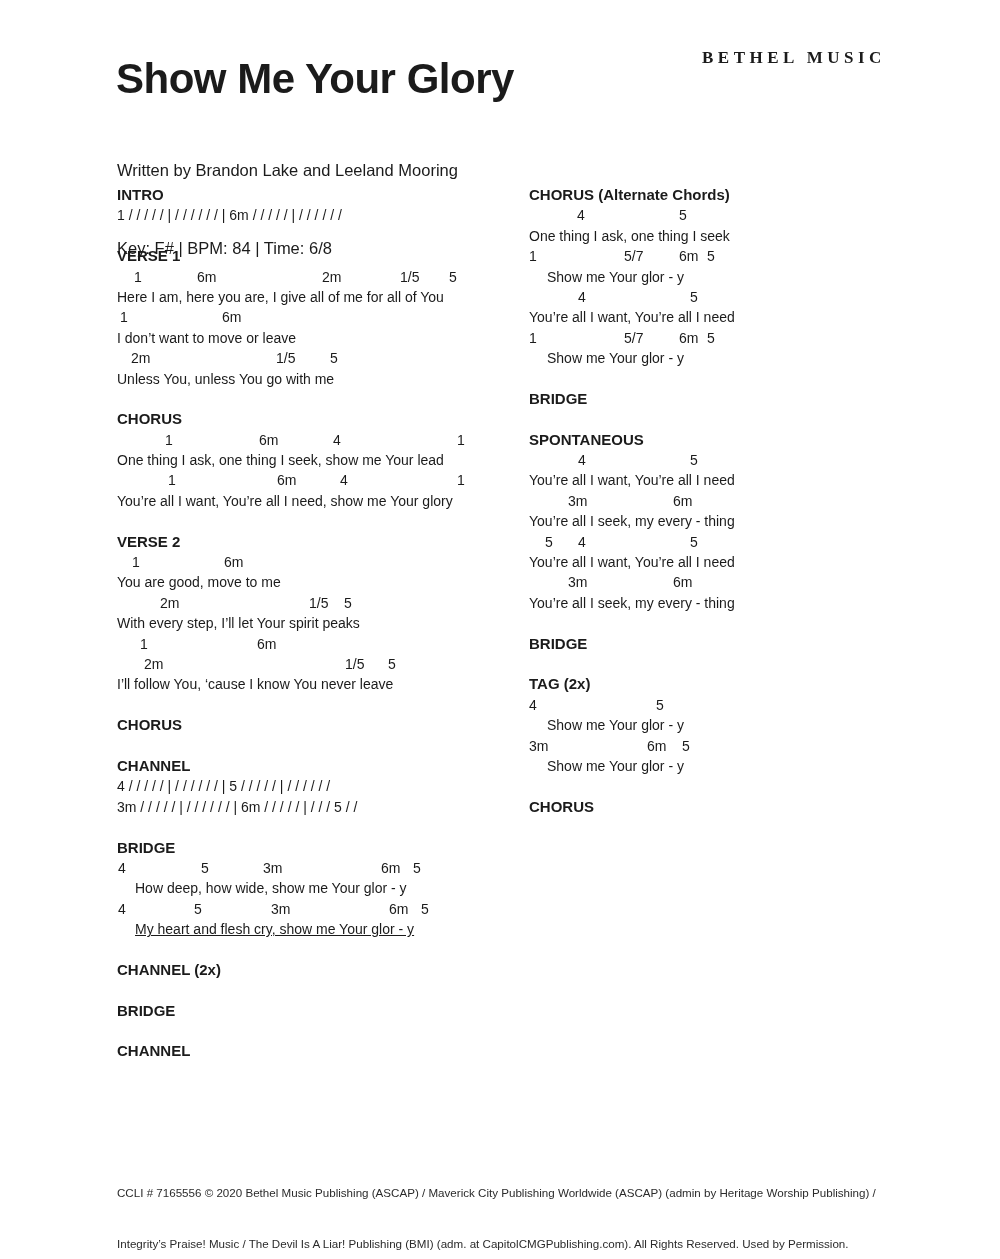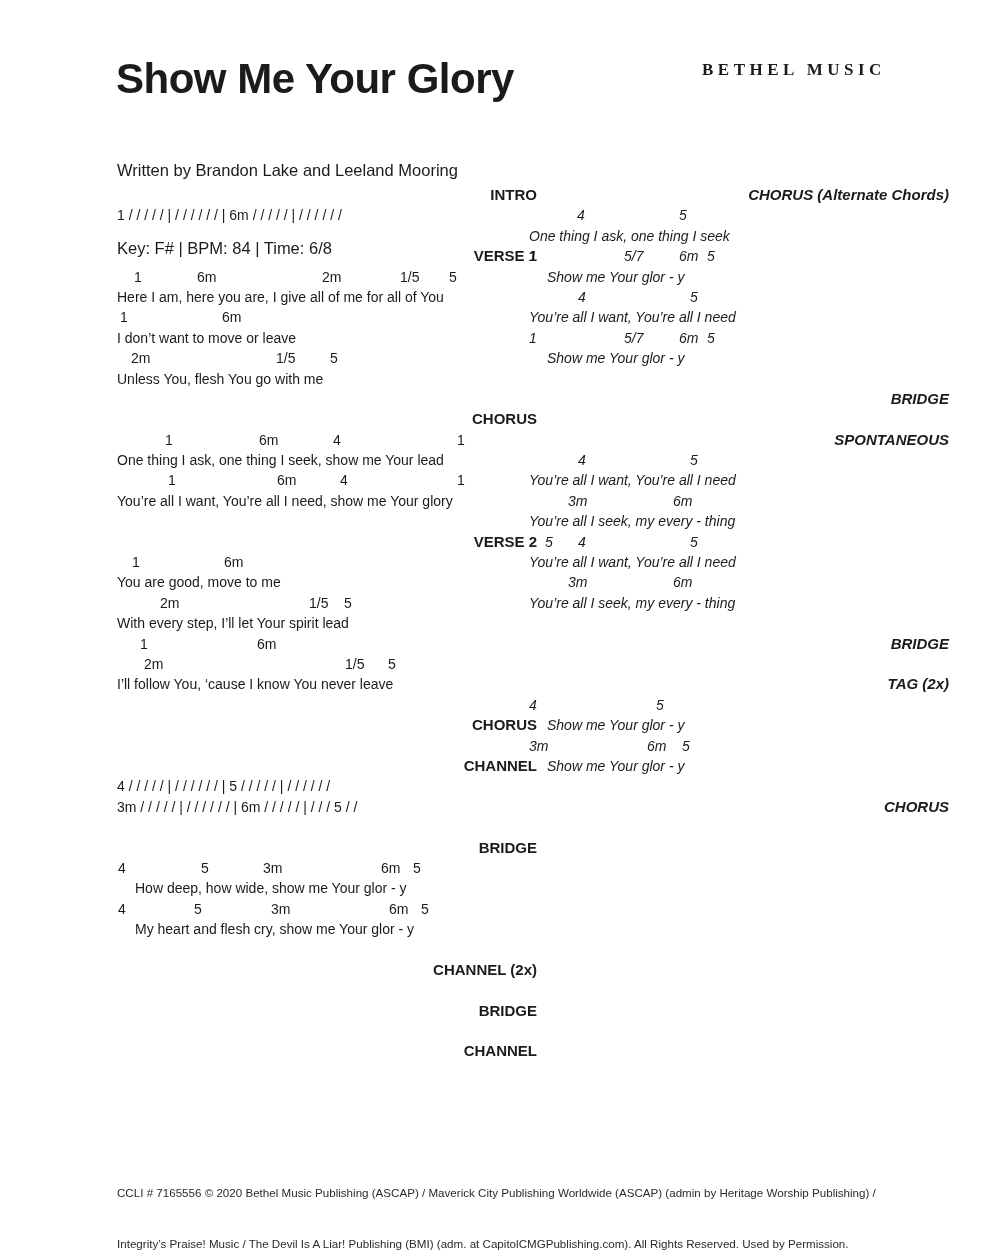--- a/index.html
+++ b/index.html
@@ -25,44 +25,43 @@
     position: absolute;
     left: 117px;
     top: 105px;
     font-size: 16.5px;
     line-height: 26px;
     white-space: pre;
   }
   .brand {
     position: absolute;
     left: 702px;
-    top: 60px;
+    top: 48px;
     font-family: "Liberation Serif", serif;
     font-size: 17px;
     font-weight: 600;
     letter-spacing: 4.5px;
     white-space: pre;
   }
   .col {
     position: absolute;
     top: 185px;
     width: 420px;
     font-size: 14px;
     line-height: 20.4px;
   }
   #col-left  { left: 117px; }
-  #col-right { left: 529px; font-style: italic; }
+  #col-right { left: 529px; }
   .section { margin-bottom: 20.4px; }
   .section-heading {
     font-weight: bold;
     font-size: 15px;
     height: 20.4px;
     line-height: 20.4px;
     white-space: pre;
-    text-align: right;
   }
   .line {
     position: relative;
     height: 20.4px;
     line-height: 20.4px;
     white-space: pre;
   }
   .line.chords .chord { position: absolute; top: 0; }
   .footer {
     position: absolute;
@@ -94,53 +93,53 @@
         <div class="section-heading">INTRO</div>
         <div class="line bars">1 / / / / / | / / / / / / | 6m / / / / / | / / / / / /</div>
       </div>
       <div class="section">
         <div class="section-heading">VERSE 1</div>
         <div class="line chords"><span class="chord" style="left: 17px;">1</span><span class="chord" style="left: 80px;">6m</span><span class="chord" style="left: 205px;">2m</span><span class="chord" style="left: 283px;">1/5</span><span class="chord" style="left: 332px;">5</span></div>
         <div class="line lyric">Here I am, here you are, I give all of me for all of You</div>
         <div class="line chords"><span class="chord" style="left: 3px;">1</span><span class="chord" style="left: 105px;">6m</span></div>
         <div class="line lyric">I don’t want to move or leave</div>
         <div class="line chords"><span class="chord" style="left: 14px;">2m</span><span class="chord" style="left: 159px;">1/5</span><span class="chord" style="left: 213px;">5</span></div>
-        <div class="line lyric">Unless You, flesh You go with me</div>
+        <div class="line lyric">Unless You, unless You go with me</div>
       </div>
       <div class="section">
         <div class="section-heading">CHORUS</div>
         <div class="line chords"><span class="chord" style="left: 48px;">1</span><span class="chord" style="left: 142px;">6m</span><span class="chord" style="left: 216px;">4</span><span class="chord" style="left: 340px;">1</span></div>
         <div class="line lyric">One thing I ask, one thing I seek, show me Your lead</div>
         <div class="line chords"><span class="chord" style="left: 51px;">1</span><span class="chord" style="left: 160px;">6m</span><span class="chord" style="left: 223px;">4</span><span class="chord" style="left: 340px;">1</span></div>
         <div class="line lyric">You’re all I want, You’re all I need, show me Your glory</div>
       </div>
       <div class="section">
         <div class="section-heading">VERSE 2</div>
         <div class="line chords"><span class="chord" style="left: 15px;">1</span><span class="chord" style="left: 107px;">6m</span></div>
         <div class="line lyric">You are good, move to me</div>
         <div class="line chords"><span class="chord" style="left: 43px;">2m</span><span class="chord" style="left: 192px;">1/5</span><span class="chord" style="left: 227px;">5</span></div>
-        <div class="line lyric">With every step, I’ll let Your spirit lead</div>
+        <div class="line lyric">With every step, I’ll let Your spirit peaks</div>
         <div class="line chords"><span class="chord" style="left: 23px;">1</span><span class="chord" style="left: 140px;">6m</span></div>
         <div class="line chords"><span class="chord" style="left: 27px;">2m</span><span class="chord" style="left: 228px;">1/5</span><span class="chord" style="left: 271px;">5</span></div>
         <div class="line lyric">I’ll follow You, ‘cause I know You never leave</div>
       </div>
       <div class="section">
         <div class="section-heading">CHORUS</div>
       </div>
       <div class="section">
         <div class="section-heading">CHANNEL</div>
         <div class="line bars">4 / / / / / | / / / / / / | 5 / / / / / | / / / / / /</div>
         <div class="line bars">3m / / / / / | / / / / / / | 6m / / / / / | / / / 5 / /</div>
       </div>
       <div class="section">
         <div class="section-heading">BRIDGE</div>
         <div class="line chords"><span class="chord" style="left: 1px;">4</span><span class="chord" style="left: 84px;">5</span><span class="chord" style="left: 146px;">3m</span><span class="chord" style="left: 264px;">6m</span><span class="chord" style="left: 296px;">5</span></div>
         <div class="line lyric" style="padding-left: 18px;">How deep, how wide, show me Your glor - y</div>
         <div class="line chords"><span class="chord" style="left: 1px;">4</span><span class="chord" style="left: 77px;">5</span><span class="chord" style="left: 154px;">3m</span><span class="chord" style="left: 272px;">6m</span><span class="chord" style="left: 304px;">5</span></div>
-        <div class="line lyric" style="padding-left: 18px;">My heart and flesh cry, show me Your glor - y</div>
+        <div class="line lyric" style="padding-left: 18px; text-decoration: underline;">My heart and flesh cry, show me Your glor - y</div>
       </div>
       <div class="section">
         <div class="section-heading">CHANNEL (2x)</div>
       </div>
       <div class="section">
         <div class="section-heading">BRIDGE</div>
       </div>
       <div class="section">
         <div class="section-heading">CHANNEL</div>
       </div>

